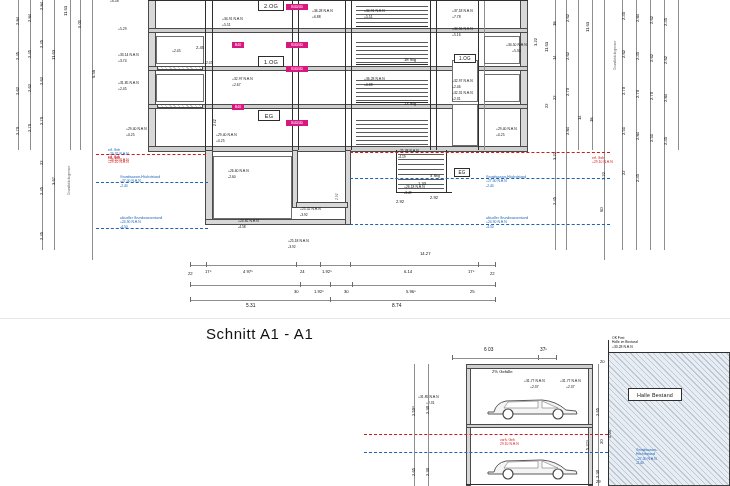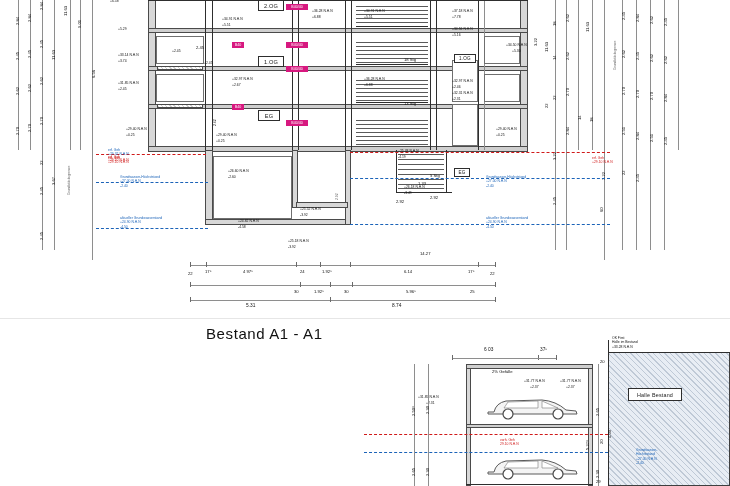--- a/index.html
+++ b/index.html
@@ -368,21 +368,21 @@
   <div class="t fs4 blk" style="left:406px;top:290px;">5.96⁵</div>
   <div class="t fs4 blk" style="left:470px;top:290px;">25</div>
 
   <div class="ln lnh thin" style="left:190px;top:300px;width:305px;"></div>
   <div class="dimtick" style="left:190px;top:297px;"></div>
   <div class="dimtick" style="left:330px;top:297px;"></div>
   <div class="dimtick" style="left:495px;top:297px;"></div>
   <div class="t fs45 blk" style="left:246px;top:304px;">5.31</div>
   <div class="t fs45 blk" style="left:392px;top:304px;">8.74</div>
 
-  <div class="title" style="left:206px;top:325px;">Bestand A1 - A1</div>
+  <div class="title" style="left:206px;top:325px;">Schnitt A1 - A1</div>
 
   <div class="ln lnh vthin" style="left:0;top:318px;width:730px;background:#e6e6e6;"></div>
 
   <div class="ln lnh thin" style="left:452px;top:358px;width:86px;"></div>
   <div class="dimtick" style="left:452px;top:355px;"></div>
   <div class="dimtick" style="left:538px;top:355px;"></div>
   <div class="dimtick" style="left:556px;top:355px;"></div>
   <div class="ln lnh thin" style="left:538px;top:358px;width:18px;"></div>
   <div class="t fs45 blk" style="left:484px;top:348px;">6 03</div>
   <div class="t fs45 blk" style="left:540px;top:348px;">37⁵</div>

